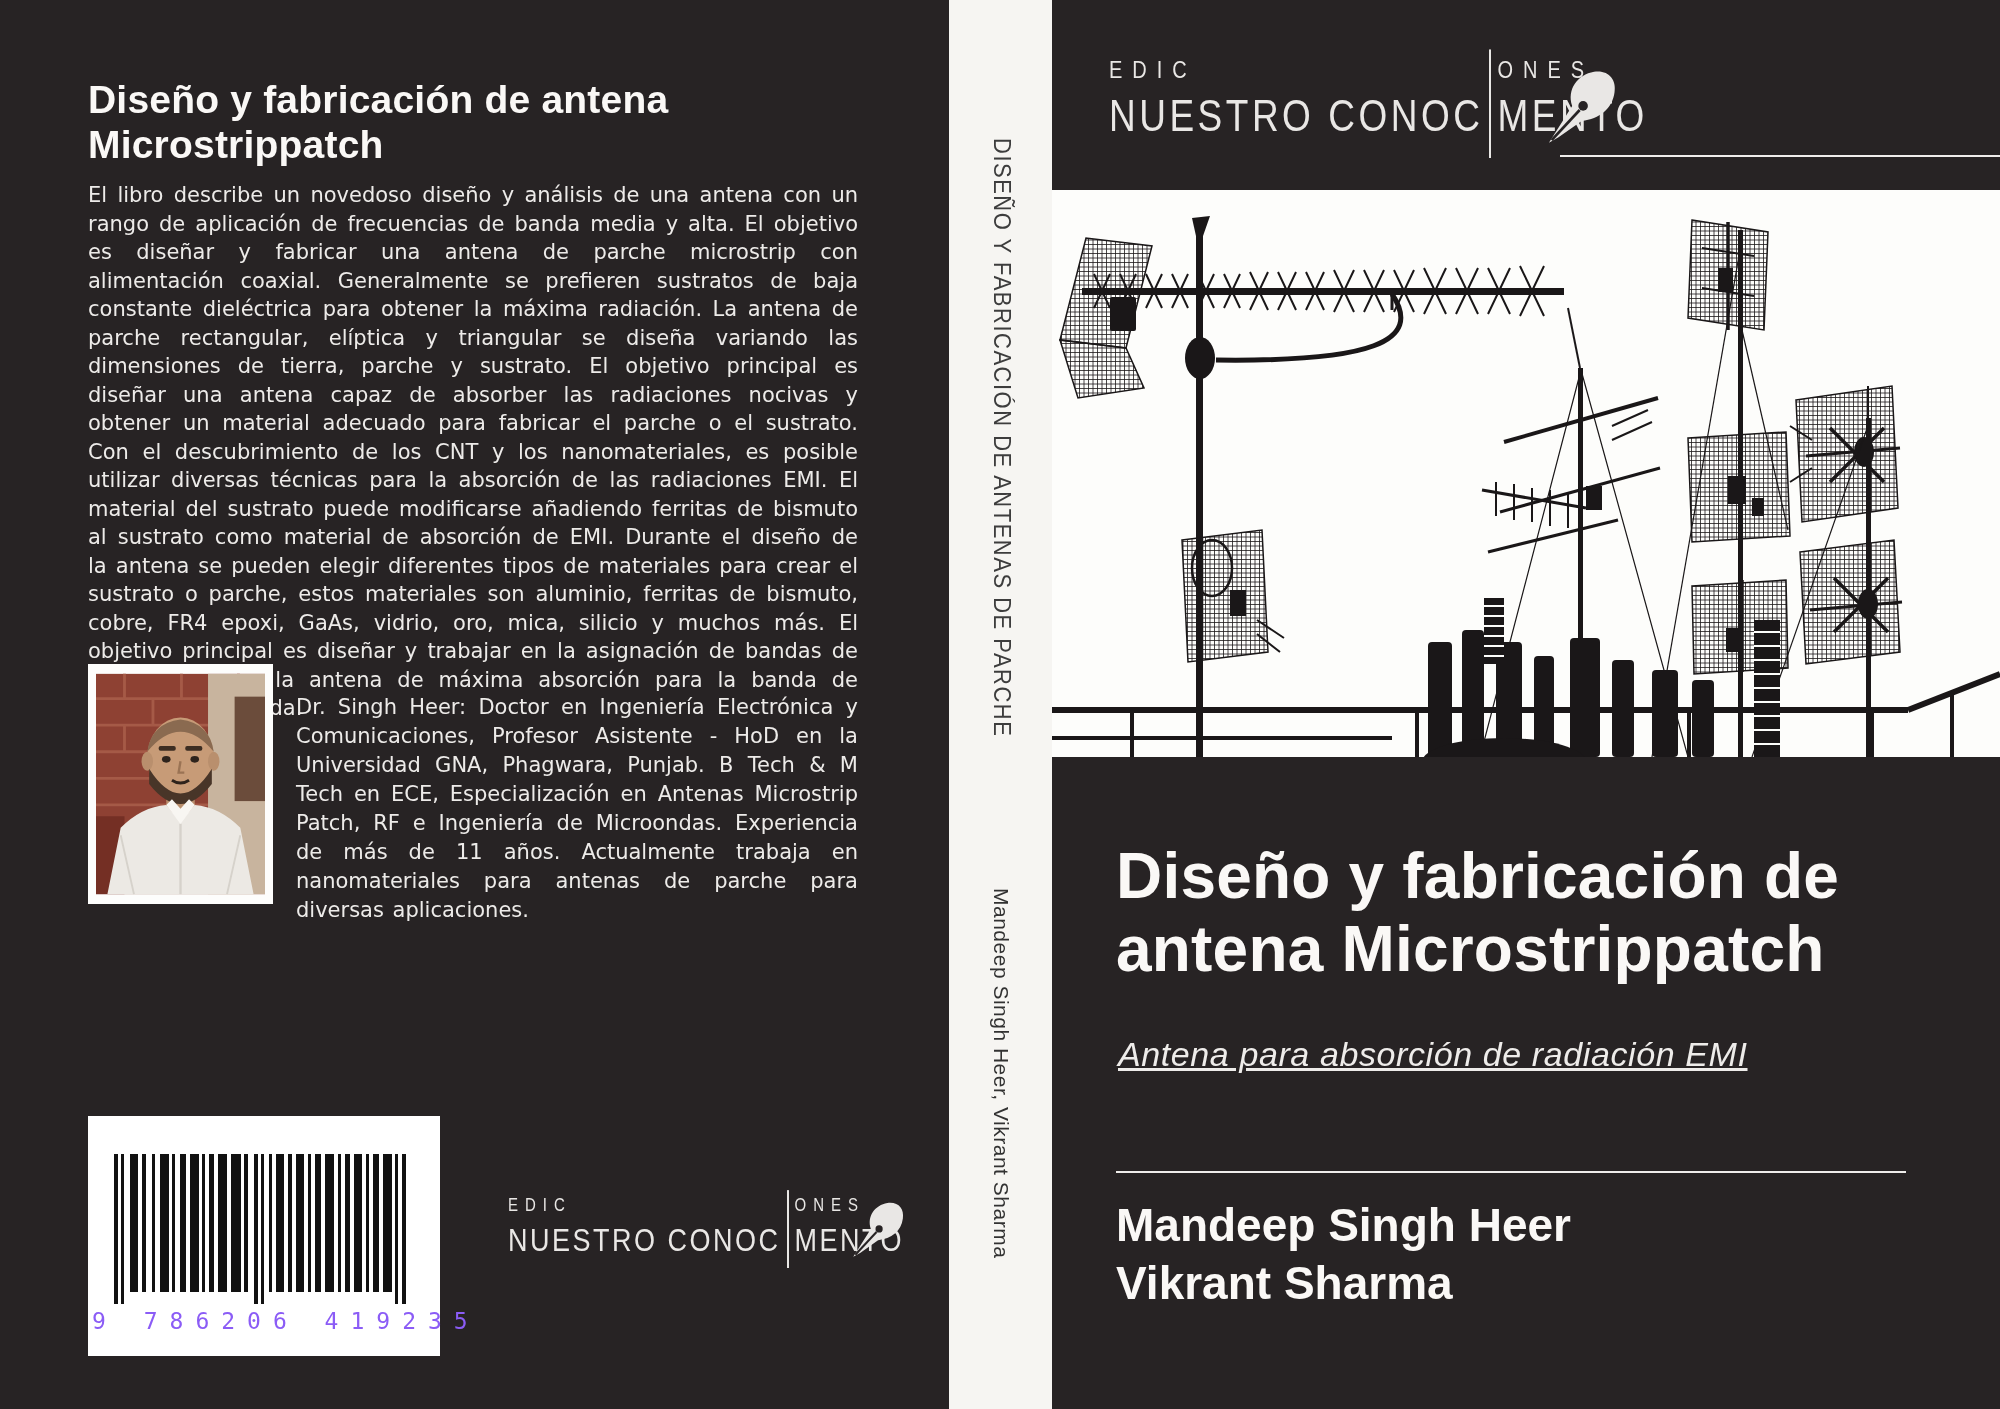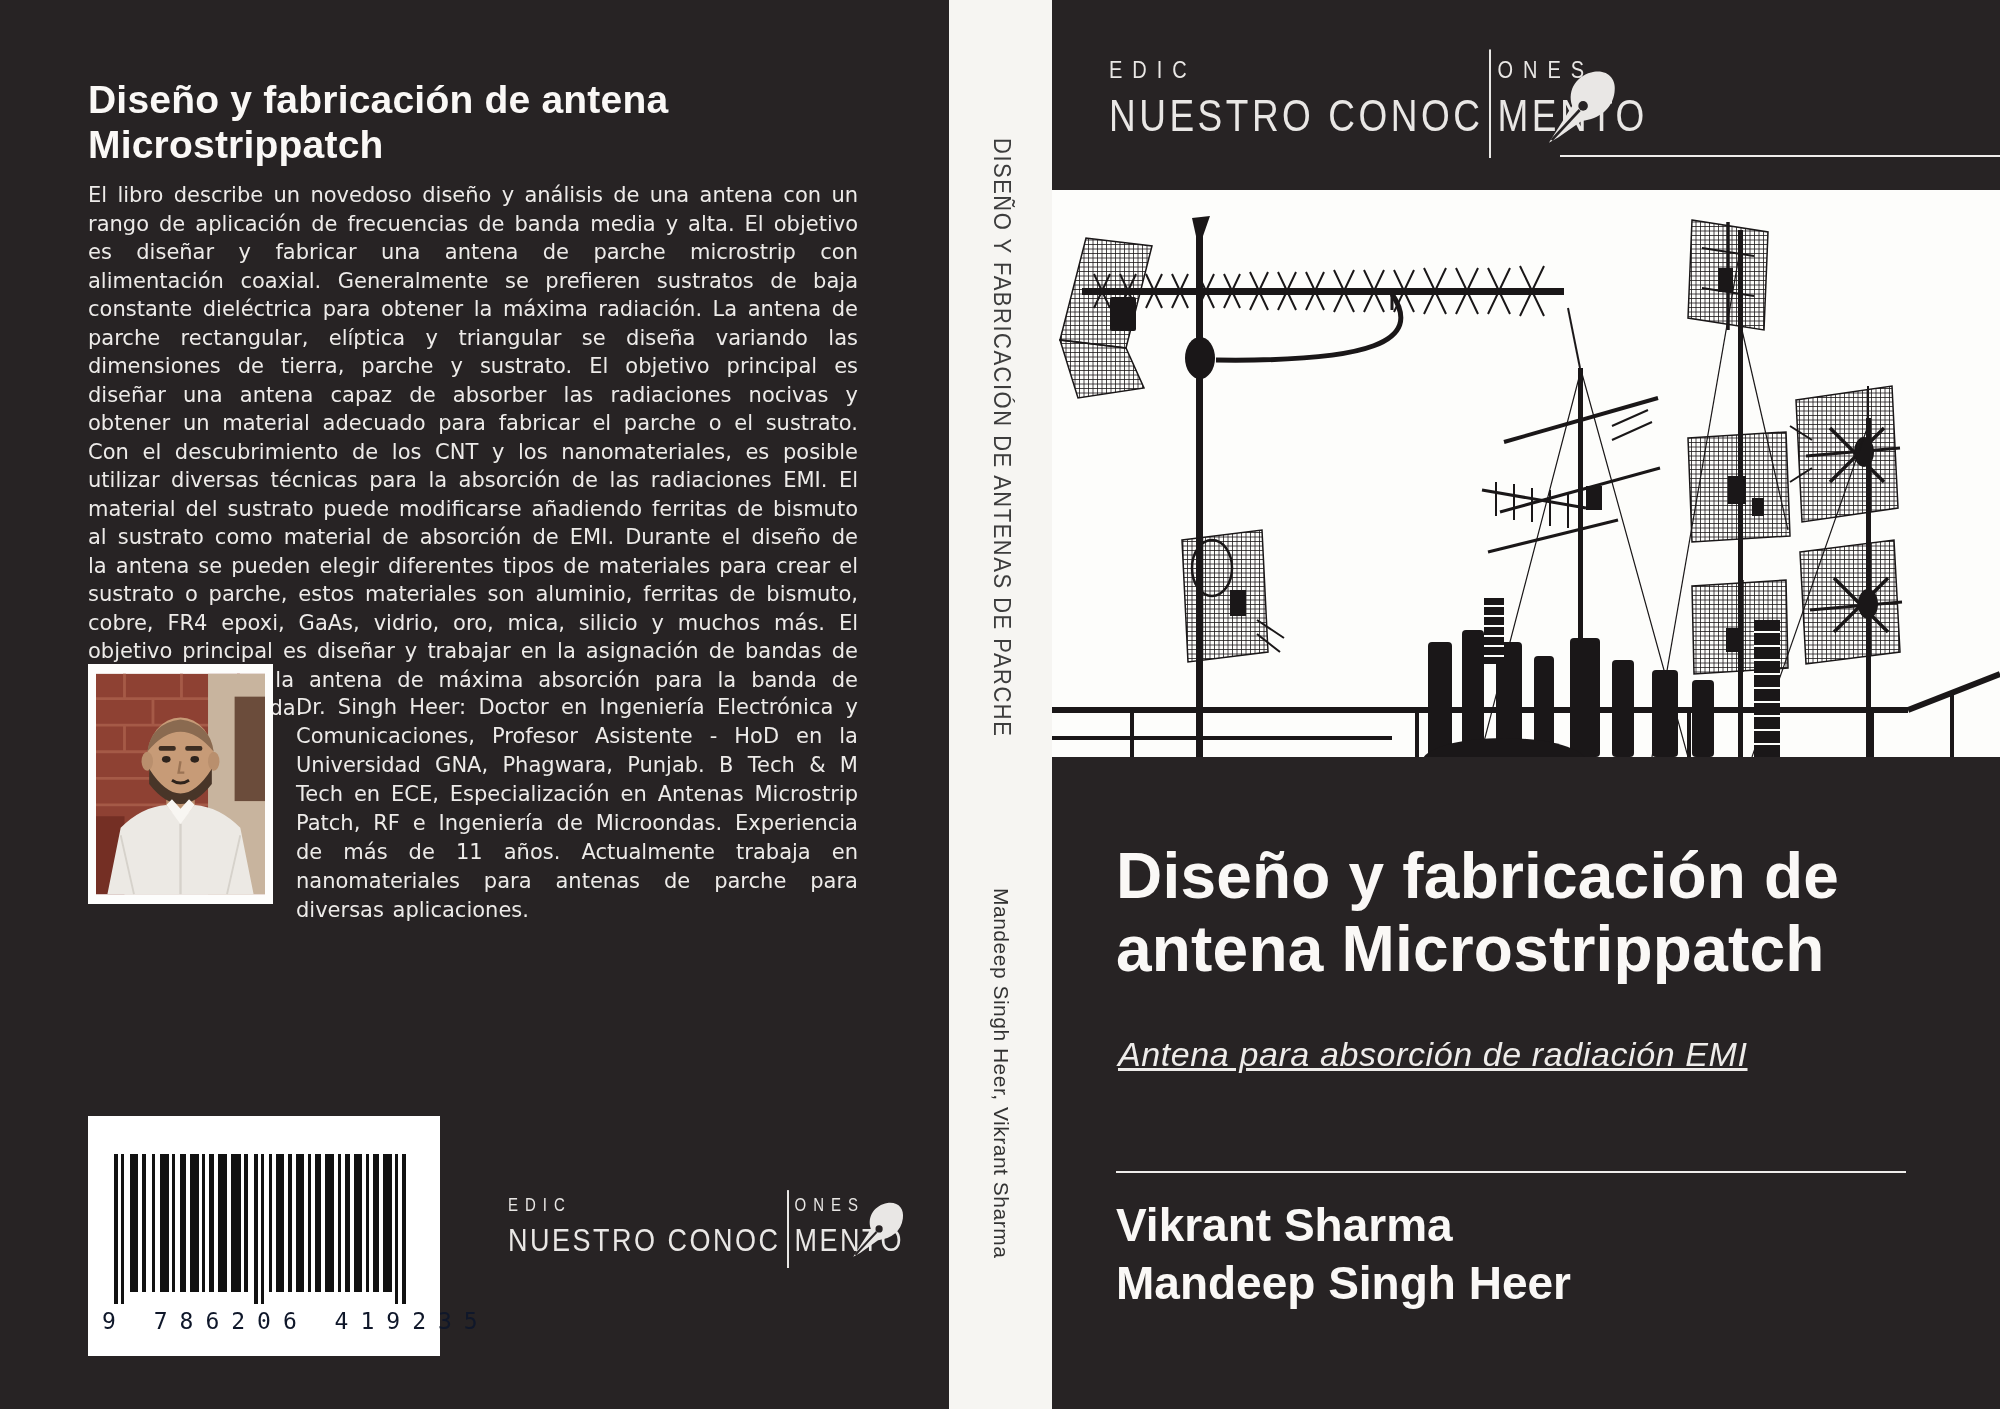--- a/index.html
+++ b/index.html
@@ -13,21 +13,21 @@
             line-height:1.15;letter-spacing:.2px;}
   .bc-desc{left:88px;top:160px;width:770px;color:#edebe9;font-size:21px;line-height:28.5px;
            text-align:justify;font-family:"DejaVu Sans",sans-serif;word-spacing:2px;}
   .bc-photo-frame{left:88px;top:664px;width:169px;height:224px;background:#fdfdfc;padding:8px;}
   .bc-photo-frame svg{display:block;width:169px;height:224px;}
   .bc-bio{left:296px;top:672px;width:562px;color:#edebe9;font-size:21px;line-height:29px;
           text-align:justify;font-family:"DejaVu Sans",sans-serif;word-spacing:2px;}
 
   .bc-barcode{left:88px;top:1116px;width:352px;height:240px;background:#ffffff;}
   .bc-bars{position:absolute;left:26px;top:38px;}
-  .bc-digits{position:absolute;left:14px;bottom:22px;width:330px;color:#0f172a;
+  .bc-digits{position:absolute;left:4px;bottom:22px;width:330px;color:#8b5cf6;
              font-family:"DejaVu Sans Mono",monospace;font-size:23px;letter-spacing:12px;
              white-space:nowrap;margin-top:16px;}
 
   
   .pub-logo{display:grid;grid-template-columns:auto 14px auto;align-items:end;color:#e9e7e5;}
   .pub-logo .row1{display:block;font-weight:300;}
   .pub-logo .row2{display:block;font-weight:300;}
   .pub-logo .vbar{grid-row:1/3;grid-column:2;justify-self:center;background:#e9e7e5;width:2px;}
   .pub-logo .col{display:grid;grid-template-rows:auto auto;}
   .logo-stretch{transform:scaleY(1.18);transform-origin:bottom;}
@@ -305,17 +305,17 @@
         <path d="M80 520 V567 M365 520 V567 M637 520 V567 M820 522 V567 M900 502 V567" stroke-width="4"></path>
       </g>
     </svg>
   </div>
 
   <div class="abs fc-bottom">
     <h1 class="fc-title">Diseño y fabricación de antena Microstrippatch</h1>
     <div class="fc-subtitle">Antena para absorción de radiación EMI</div>
     <div class="fc-rule"></div>
     <div class="fc-authors">
+      <div>Mandeep Singh Heer</div>
       <div>Vikrant Sharma</div>
-      <div>Mandeep Singh Heer</div>
     </div>
   </div>
 </div>
 
 </body></html>

